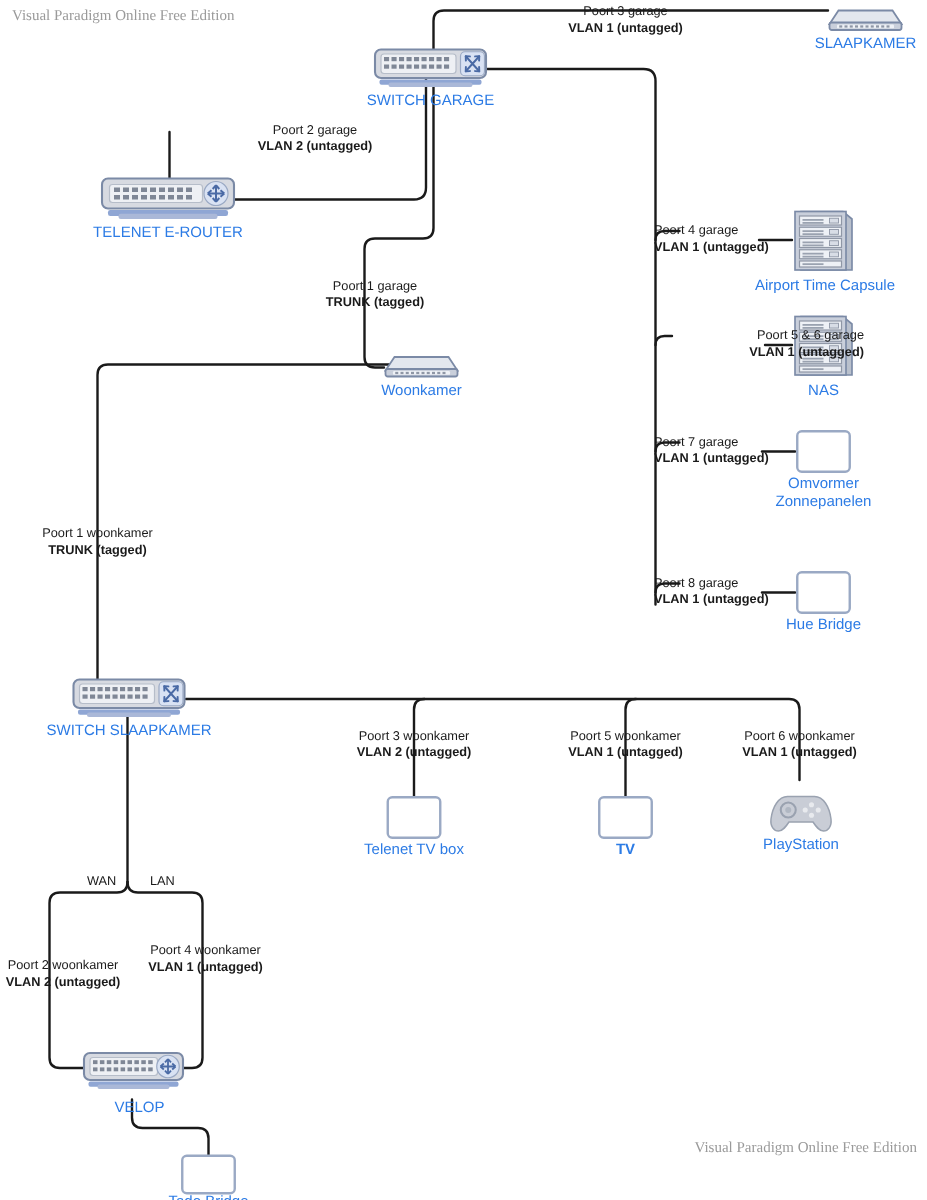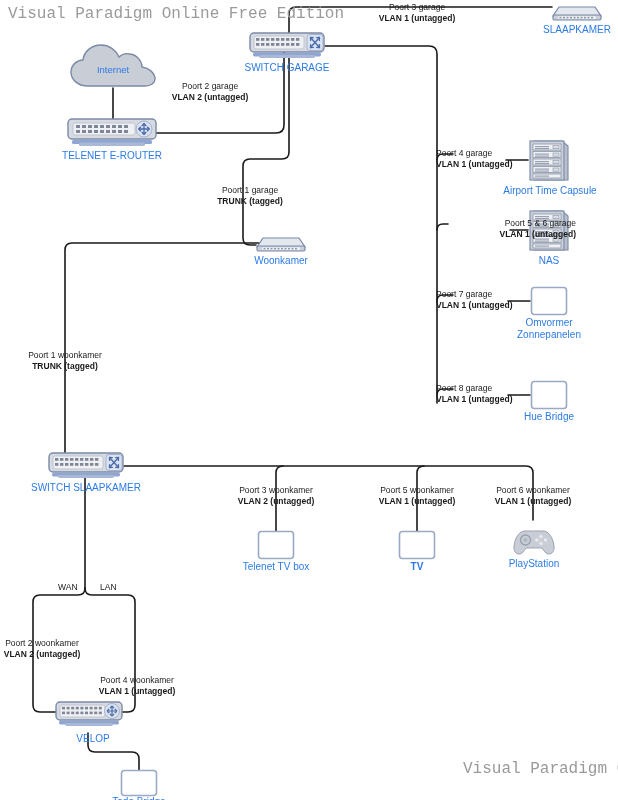--- a/index.html
+++ b/index.html
@@ -23,22 +23,22 @@
     font-size:8.5px;line-height:11px;white-space:nowrap;
     font-family:"Liberation Sans", sans-serif;
   }
   .portlabel .l1{font-weight:400;display:block;}
   .portlabel .l2{font-weight:bold;display:block;}
   .smalltag{
     position:absolute;font-size:8.5px;color:#1a1a1a;
     font-family:"Liberation Sans", sans-serif;white-space:nowrap;
   }
   .watermark{
-    position:absolute;color:#9a9a9a;font-size:16px;
-    font-family:Liberation Mono, monospace;white-space:nowrap;
+    position:absolute;color:#9a9a9a;font-size:10px;
+    font-family:Liberation Serif, serif;white-space:nowrap;
   }
   .cloudlbl{
     position:absolute;color:#2c7be5;font-size:9.5px;text-align:center;
     width:100%;white-space:nowrap;font-family:"Liberation Sans", sans-serif;
   }
 </style>
 </head>
 <body>
 
 <div id="canvas">
@@ -79,26 +79,20 @@
       <path d="M424,466 Q417,466 417,473 L417,531"></path>
 
       <path d="M85,478 L85,588"></path>
       <path d="M85,588 Q85,595 78,595 L40,595 Q33,595 33,602 L33,705 Q33,712 40,712 L57,712"></path>
       <path d="M85,588 Q85,595 92,595 L128,595 Q135,595 135,602 L135,705 Q135,712 128,712 L122,712"></path>
 
       <path d="M88,733 L88,745 Q88,752 95,752 L132,752 Q139,752 139,759 L139,770"></path>
     </g>
   </svg>
 
-  <div class="node" style="left:68px;top:42px;width:90px;height:48px;">
-    <svg width="90" height="48" viewBox="0 0 90 48">
-      <path d="M20,44 C9,44 3,37 3,30 C3,23 9,18 15,18 C16,9 24,3 33,3 C41,3 48,8 51,15 C54,12 58,11 62,12 C69,13 74,19 74,25 C81,26 87,31 87,37 C87,41 83,44 77,44 Z" fill="#c9cdd6" stroke="#7b8aa6" stroke-width="1.4"></path>
-    </svg>
-    <span class="cloudlbl" style="top:22px;left:0;">Internet</span>
-  </div>
 
   <div class="node" style="left:66px;top:117px;width:92px;height:34px;">
     <svg width="92" height="34" viewBox="0 0 92 34">
       <rect x="2" y="2" width="88" height="20" rx="4" fill="#d7dae1" stroke="#7b8aa6" stroke-width="1.4"></rect>
       <rect x="6" y="23" width="80" height="4" rx="1.5" fill="#8fa6d4"></rect>
       <rect x="13" y="25.5" width="66" height="3.5" rx="1.5" fill="#aab8d8"></rect>
       <rect x="7" y="6" width="62" height="12" rx="2" fill="#eef0f4" stroke="#b6bdc9" stroke-width="0.8"></rect>
       <g fill="#7f8796">
         <rect x="10" y="8" width="4" height="3"></rect>
           <rect x="16" y="8" width="4" height="3"></rect>
@@ -448,21 +442,21 @@
   <div class="portlabel" style="left:453px;top:485px;width:160px;">
     <span class="l1">Poort 6 woonkamer</span>
     <span class="l2">VLAN 1 (untagged)</span>
   </div>
 
   <div class="portlabel" style="left:-38px;top:638px;width:160px;">
     <span class="l1">Poort 2 woonkamer</span>
     <span class="l2">VLAN 2 (untagged)</span>
   </div>
 
-  <div class="portlabel" style="left:57px;top:675px;width:160px;">
+  <div class="portlabel" style="left:57px;top:628px;width:160px;">
     <span class="l1">Poort 4 woonkamer</span>
     <span class="l2">VLAN 1 (untagged)</span>
   </div>
 
   <span class="smalltag" style="left:58px;top:582px;">WAN</span>
   <span class="smalltag" style="left:100px;top:582px;">LAN</span>
 
   <span class="watermark" style="left:8px;top:5px;">Visual Paradigm Online Free Edition</span>
   <span class="watermark" style="left:463px;top:760px;">Visual Paradigm Online Free Edition</span>
 

